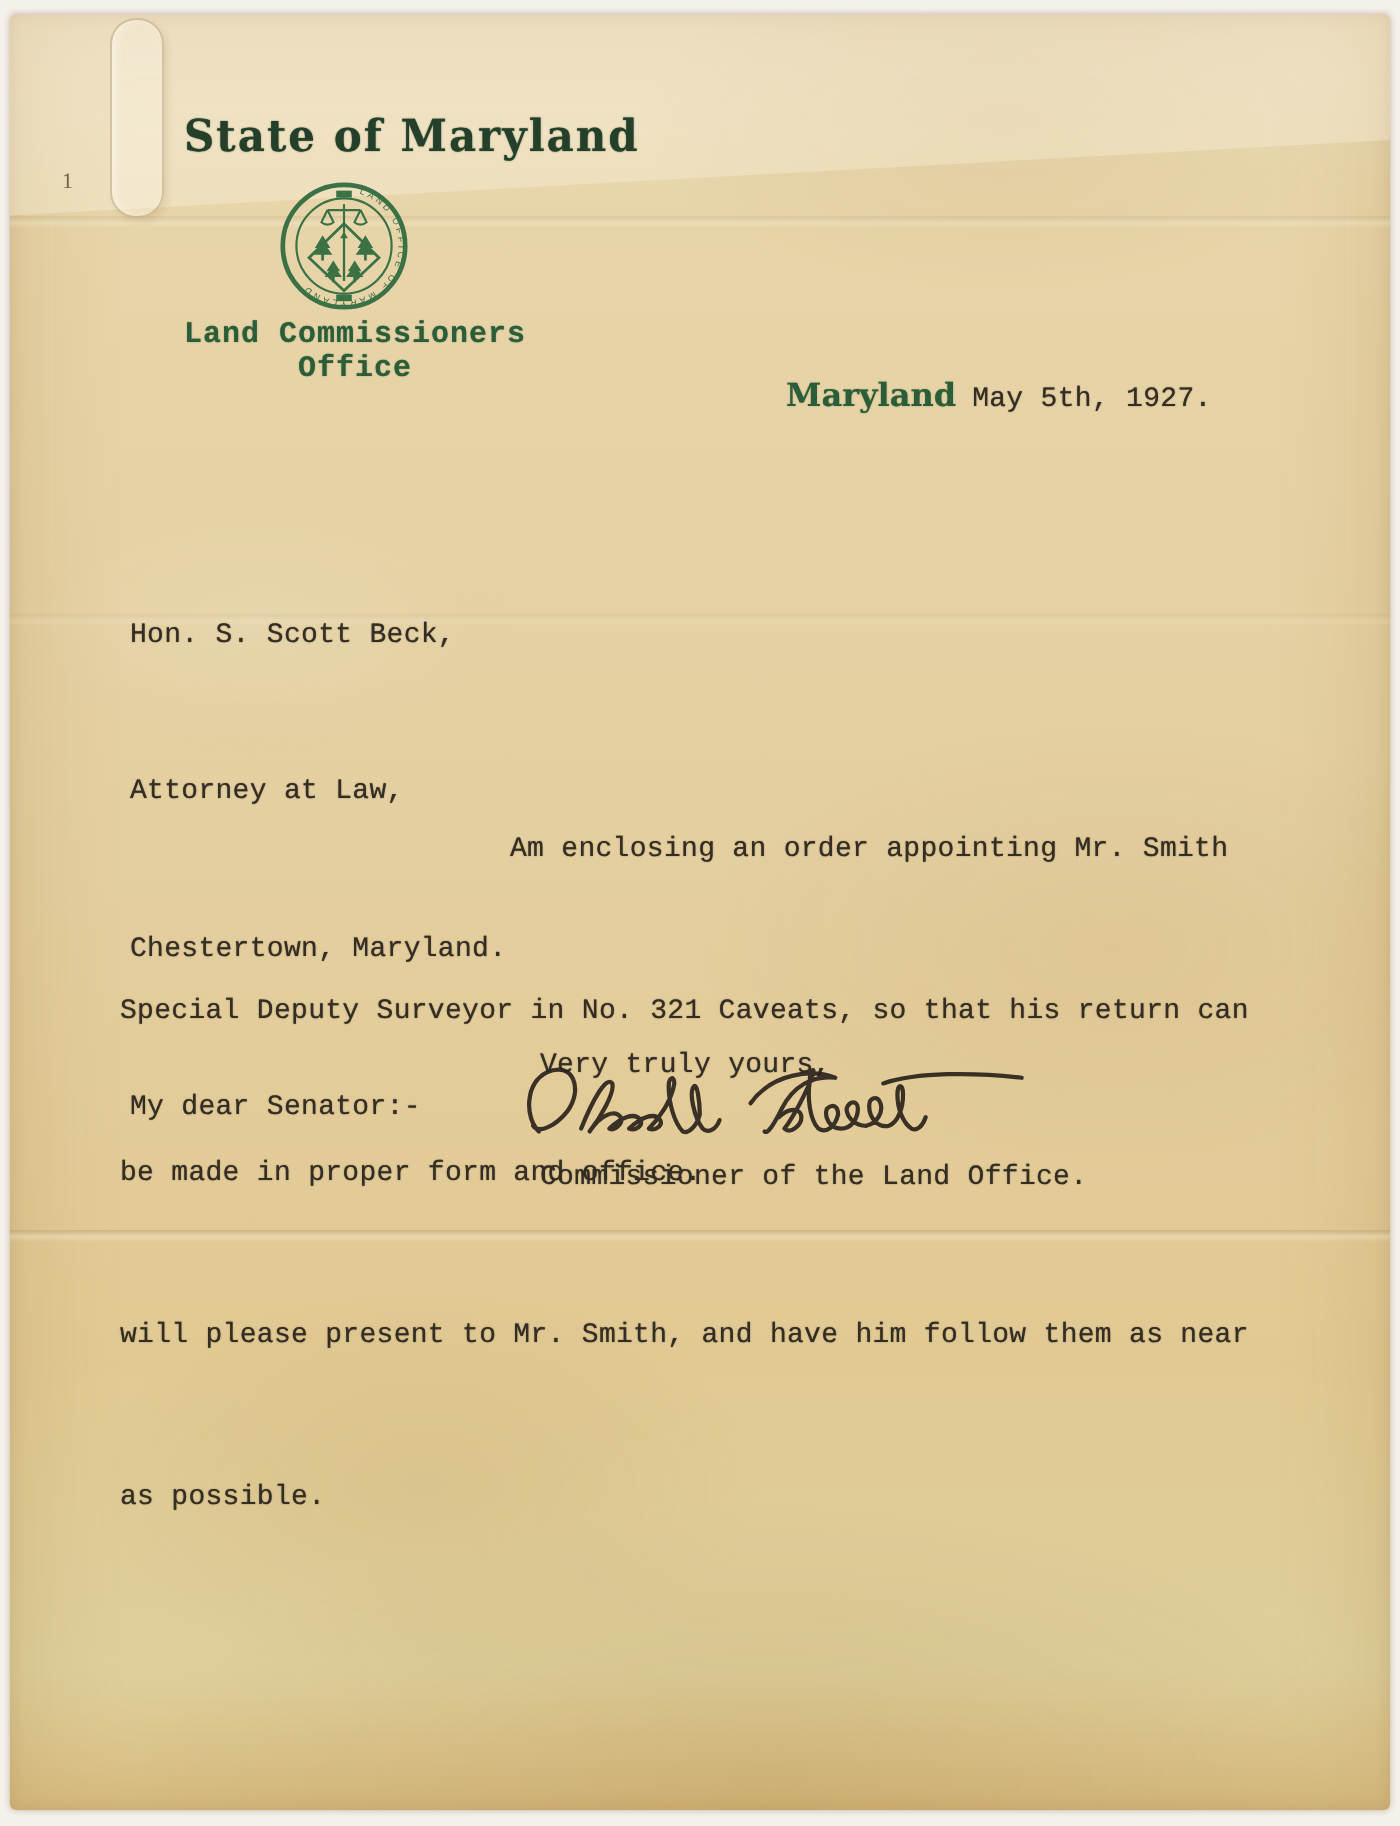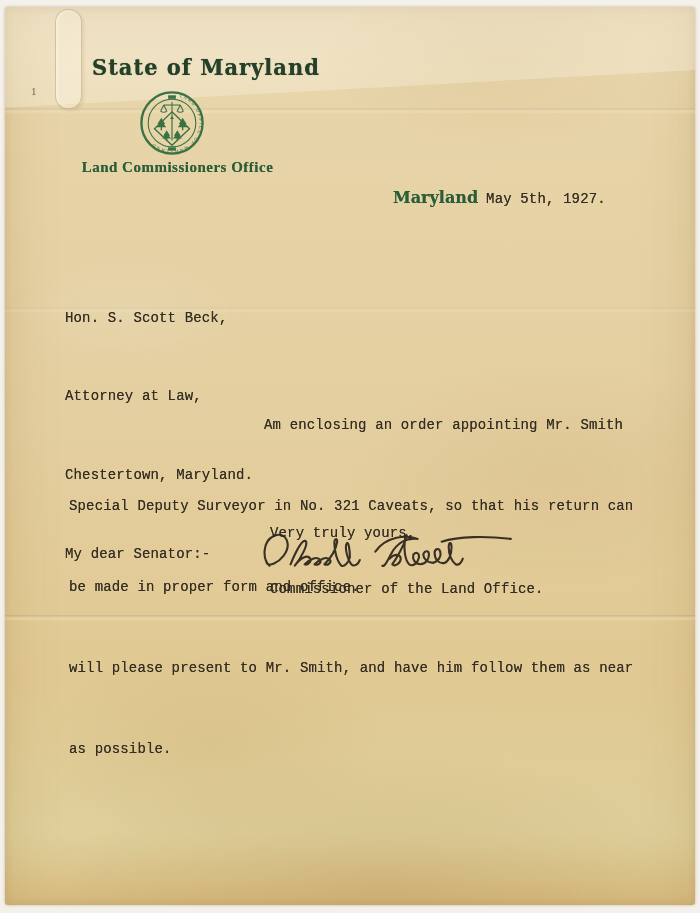--- a/index.html
+++ b/index.html
@@ -52,40 +52,40 @@
   .state-title{
     position:absolute;left:87px;top:48px;
     font-family:"DejaVu Serif",serif;font-weight:bold;font-size:21px;
     color:#24402a;letter-spacing:1px;
     text-shadow:0 0 .7px rgba(30,60,35,.8);
     transform:scaleY(1.05);
   }
   .seal{position:absolute;left:133px;top:82px;width:68px;height:68px;}
   .office-block{
     position:absolute;left:55px;top:152px;width:235px;text-align:center;
-    font-family:Liberation Serif, serif;font-weight:bold;color:#2b5e38;
+    font-family:Liberation Mono, monospace;font-weight:bold;color:#2b5e38;
     text-shadow:0 0 .6px rgba(40,90,55,.7);
   }
   .office-line1{font-size:15px;letter-spacing:.5px;}
   .office-line2{font-size:14px;letter-spacing:.3px;margin-top:2px;}
   .date-row{position:absolute;left:388px;top:181px;white-space:nowrap;}
   .place{
     font-family:"DejaVu Serif",serif;font-weight:bold;font-size:16px;color:#2b5e38;
     text-shadow:0 0 .6px rgba(40,90,55,.7);margin-right:8px;
   }
   
   .typed{
     font-family:"Liberation Mono","DejaVu Sans Mono",monospace;
     font-size:14px;color:#332d23;letter-spacing:.15px;
     text-shadow:0 0 .6px rgba(45,38,26,.75);
     white-space:pre;
     margin-top:8px;
   }
   .addr{position:absolute;left:60px;top:237px;line-height:26.3px;}
-  .body-block{position:absolute;left:64px;top:343px;line-height:27px;}
+  .body-block{position:absolute;left:55px;top:343px;line-height:27px;}
   .indent{padding-left:195px;}
   .closing-val{position:absolute;left:265px;top:510px;}
   .signature{position:absolute;left:242px;top:522px;width:282px;height:48px;}
   .closing-title{position:absolute;left:265px;top:566px;}
 </style>
 </head>
 <body>
 
 <div class="scan">
   <div class="paper">

